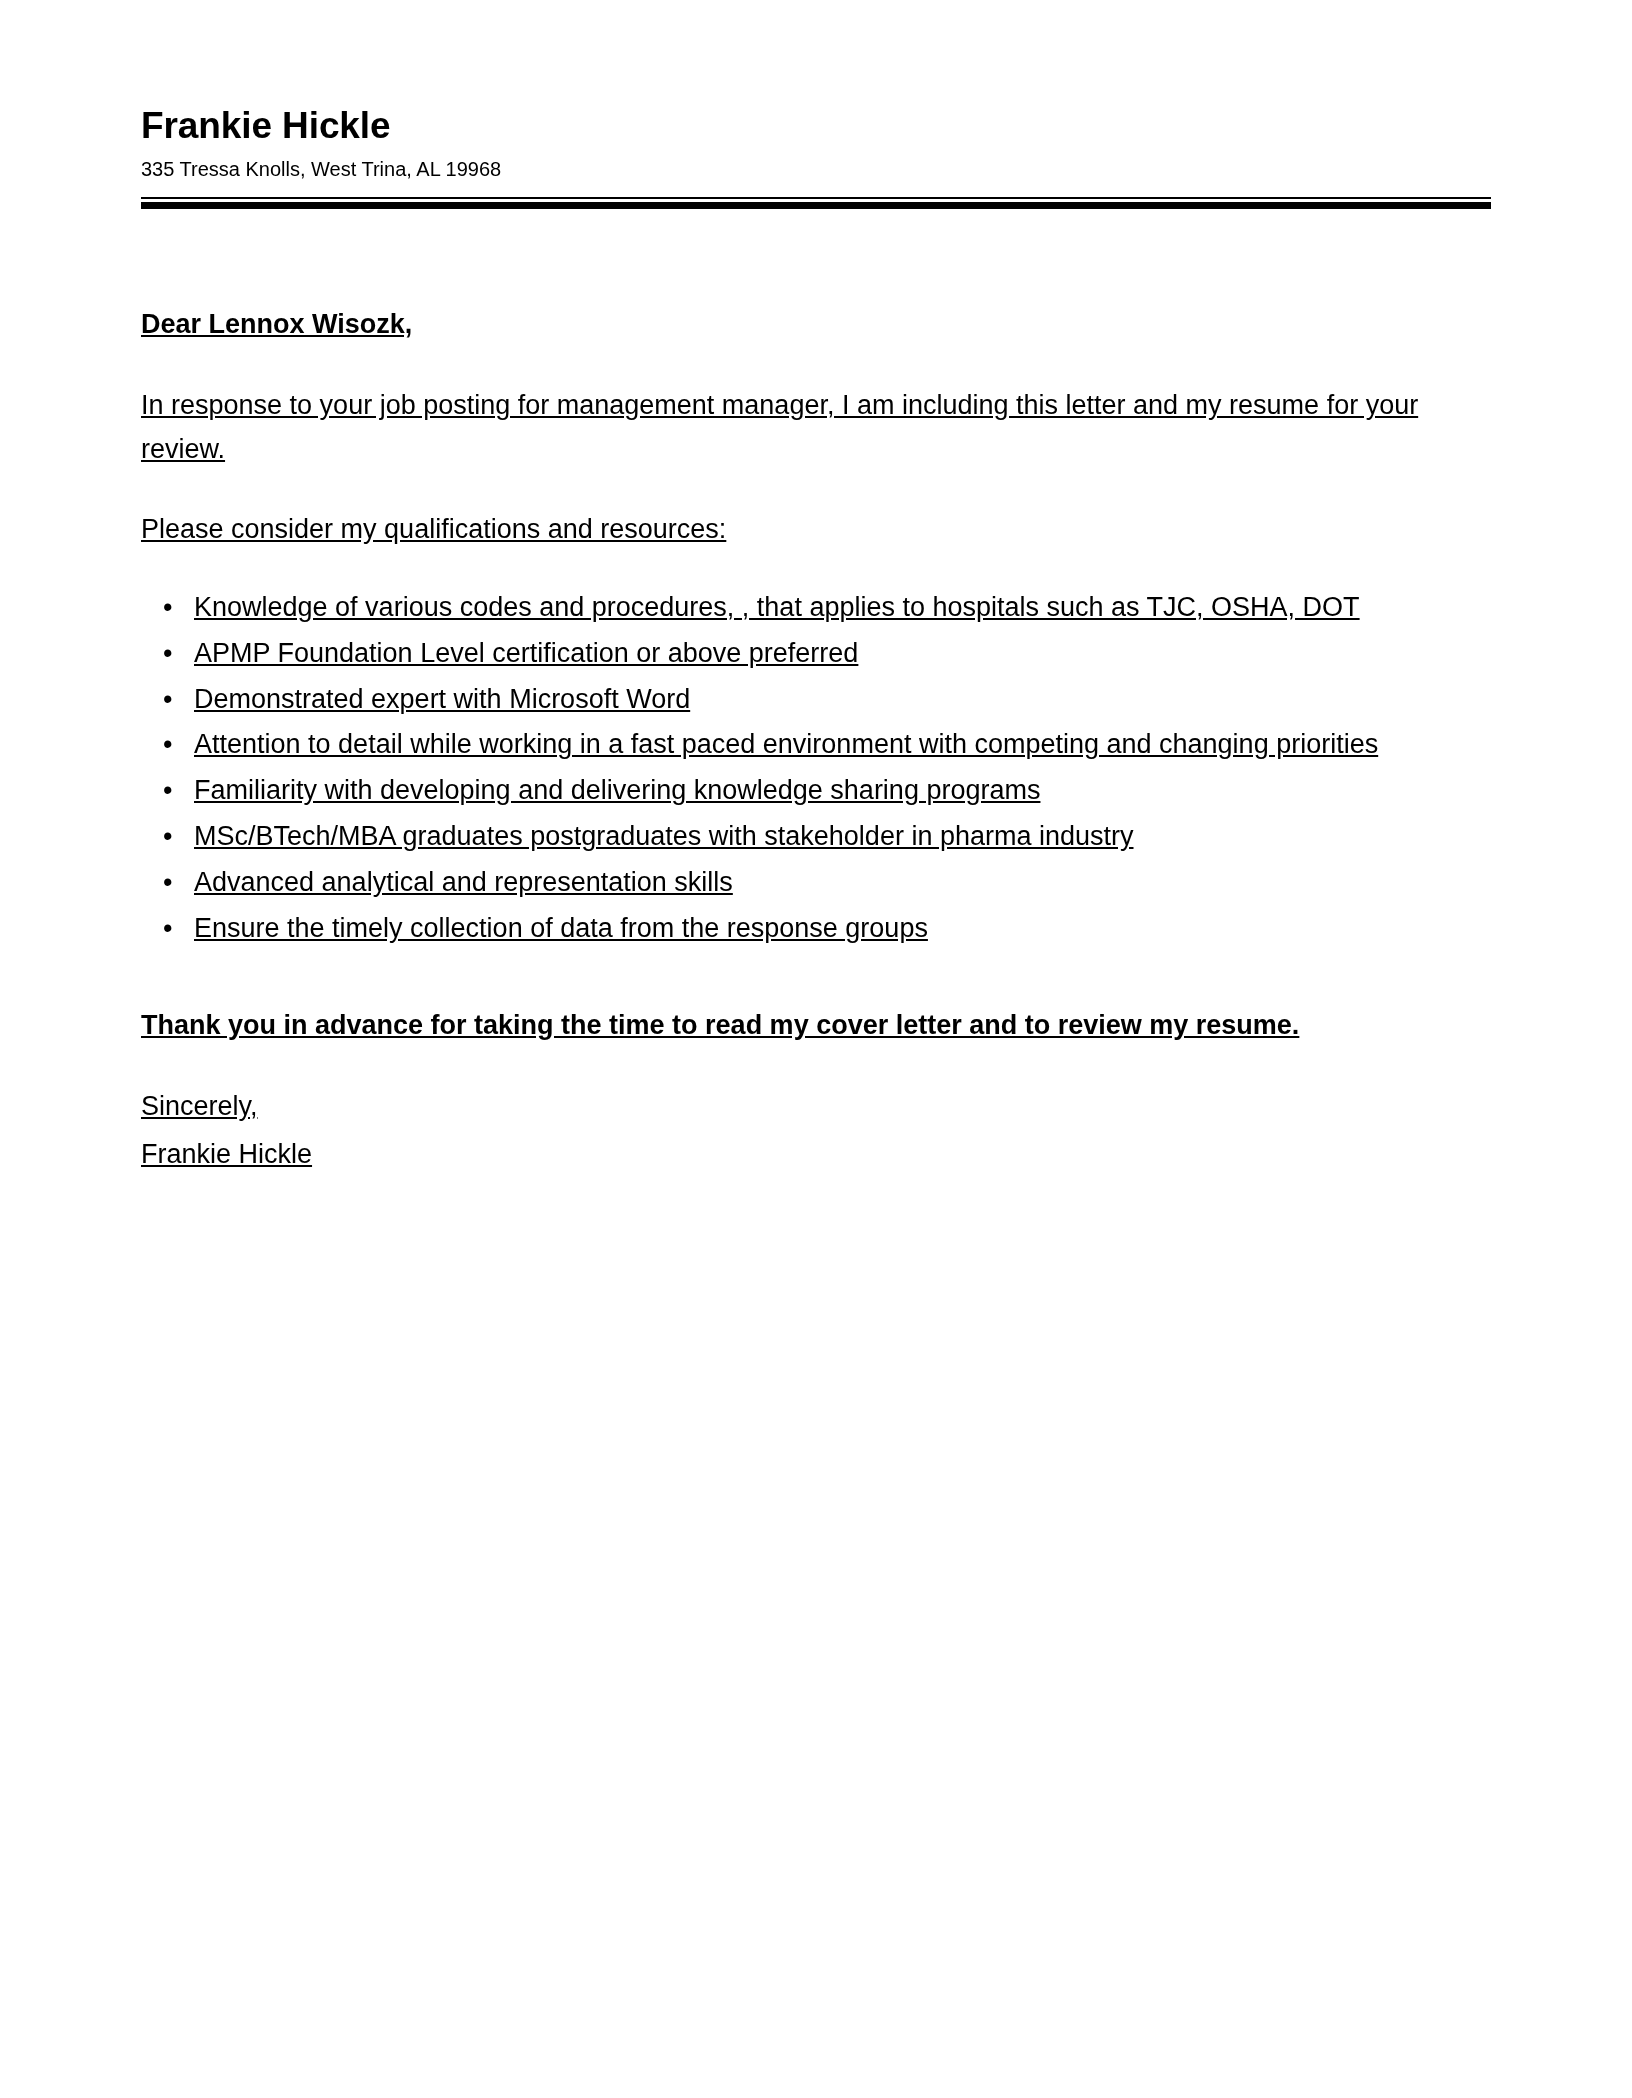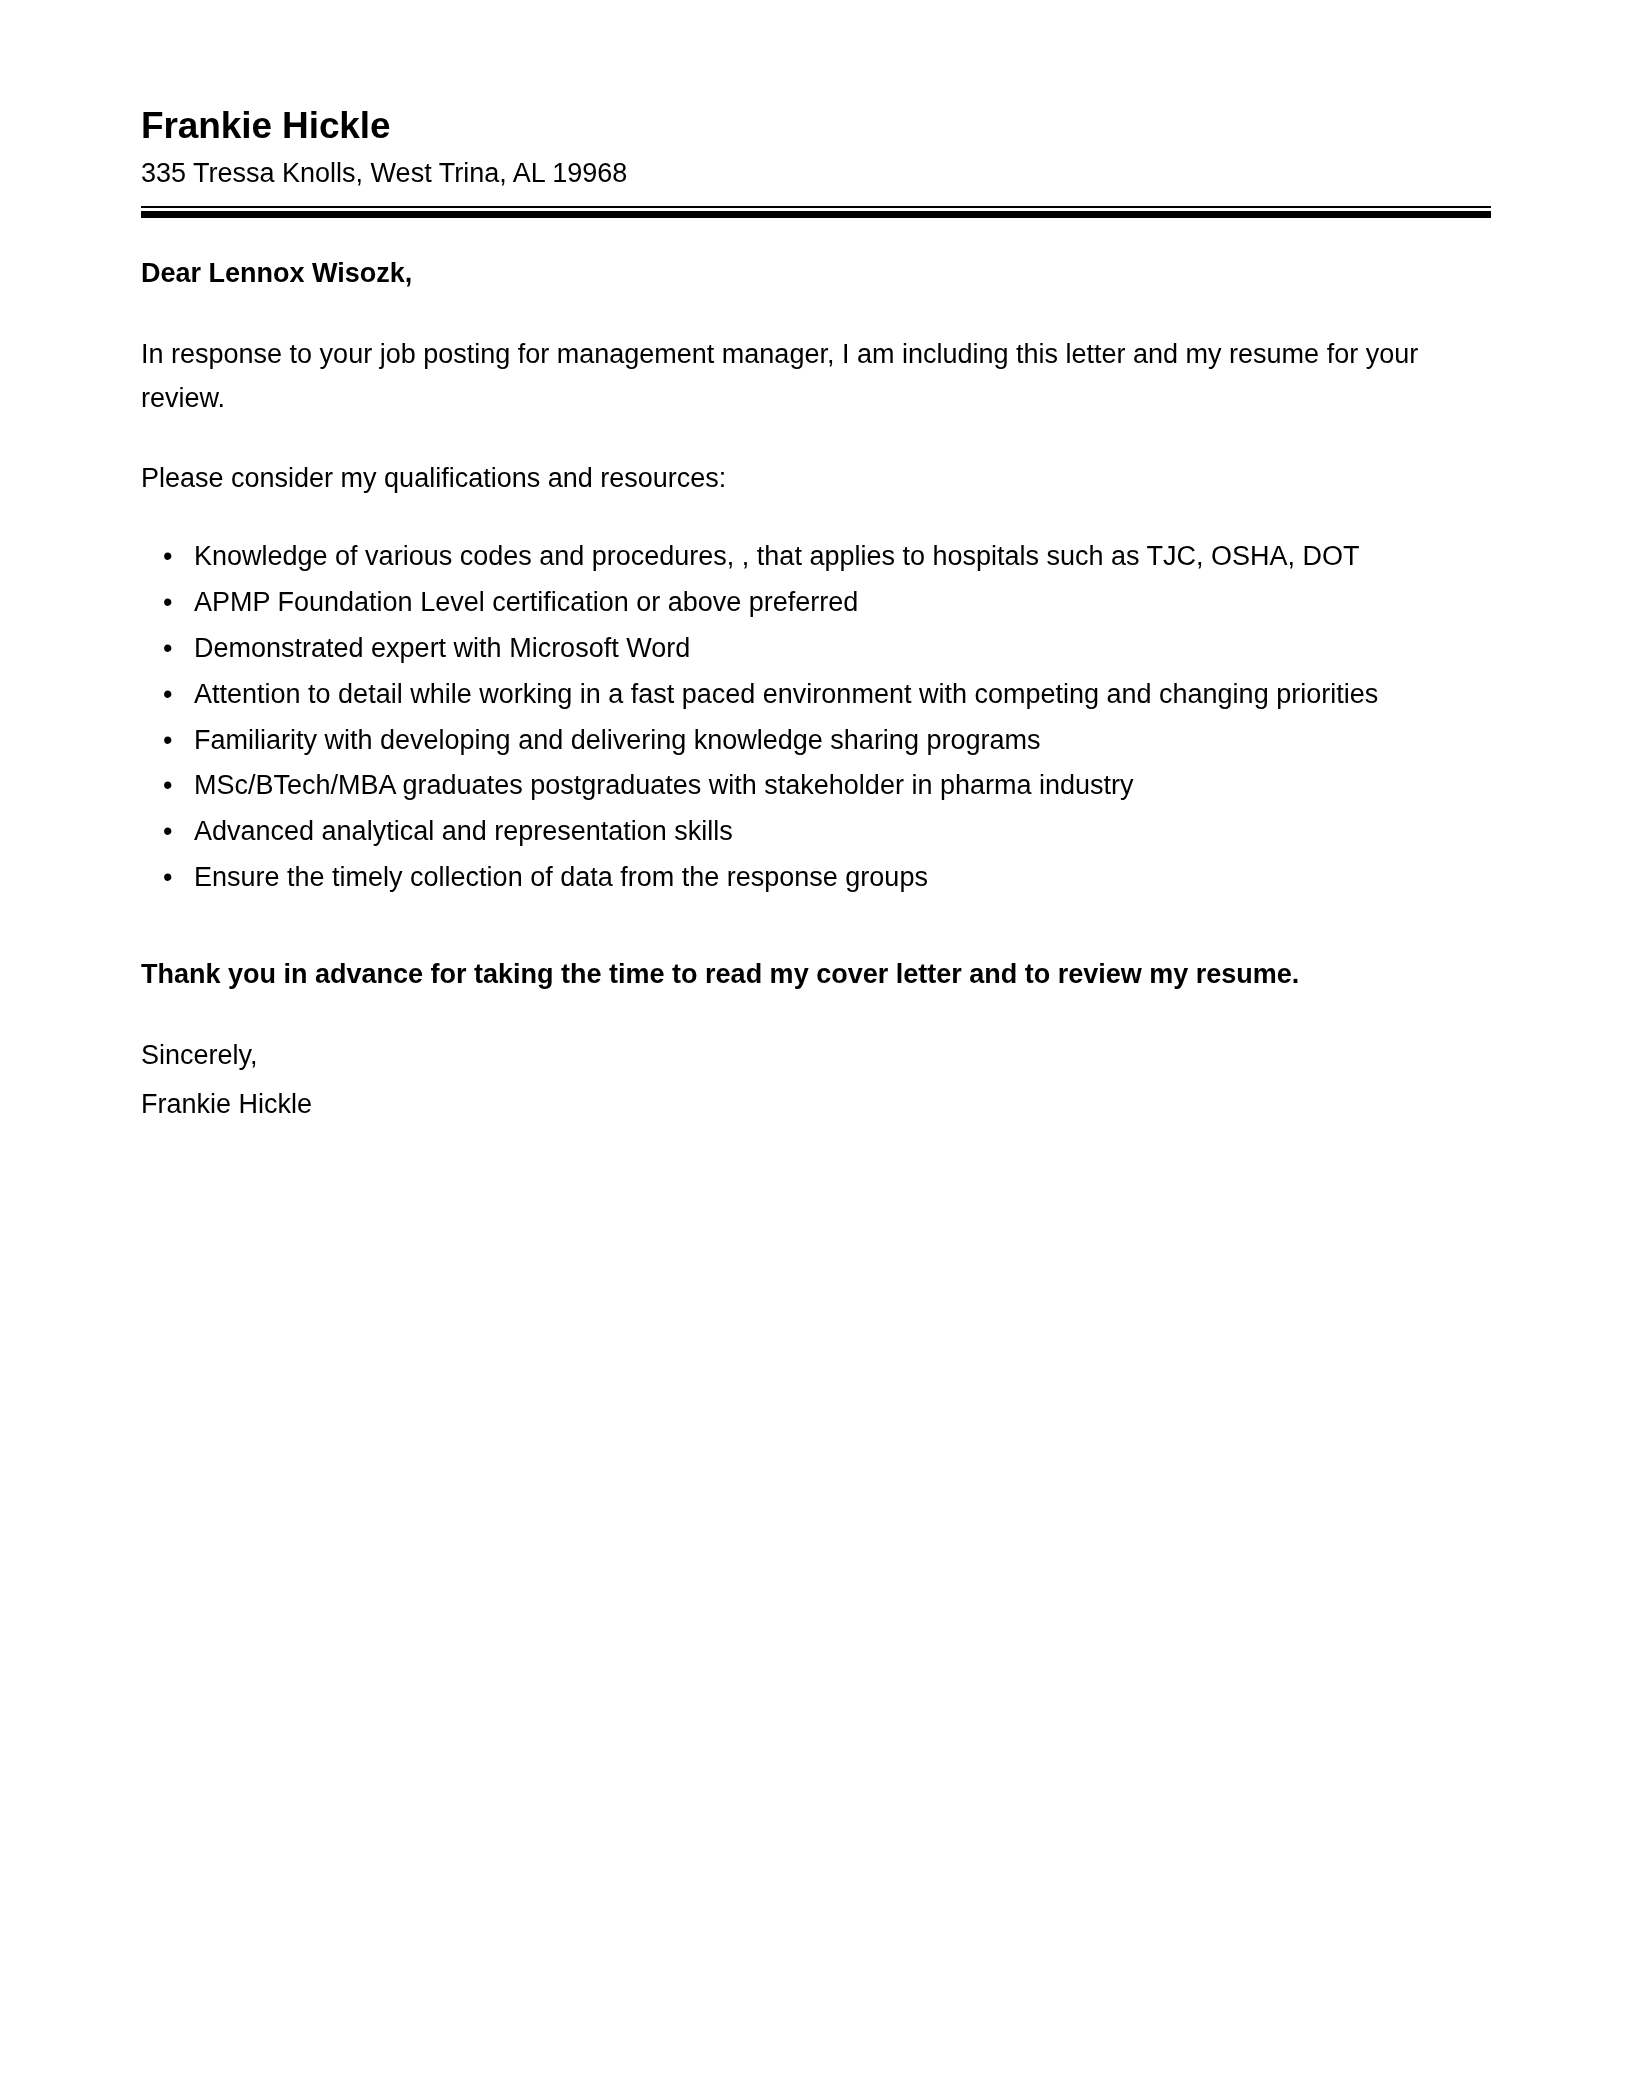--- a/index.html
+++ b/index.html
@@ -31,21 +31,21 @@
     padding-top: 104px;
   }
   .sender-name {
     font-size: 37px;
     font-weight: bold;
     line-height: 1.18;
     letter-spacing: -0.1px;
     margin: 0;
   }
   .sender-address {
-    font-size: 27px;
+    font-size: 20px;
     font-weight: normal;
     line-height: 1.3;
     margin: 8px 0 0 0;
   }
 
   .header-rule {
     margin-top: 15px;
     width: 1350px;
   }
   .header-rule .rule-thin {
@@ -59,23 +59,24 @@
     width: 100%;
   }
   .header-rule .rule-thick {
     height: 7px;
     background: #000000;
     width: 100%;
   }
 
   
   .letter-body {
-    margin-top: 34px;
+    margin-top: 94px;
     font-size: 27px;
     line-height: 1.62;
+    text-decoration: underline;
   }
   .salutation {
     font-weight: bold;
     margin: 0 0 38px 0;
   }
   .para {
     margin: 0 0 36px 0;
     max-width: 1310px;
   }
   .para-intro { max-width: 1300px; }

